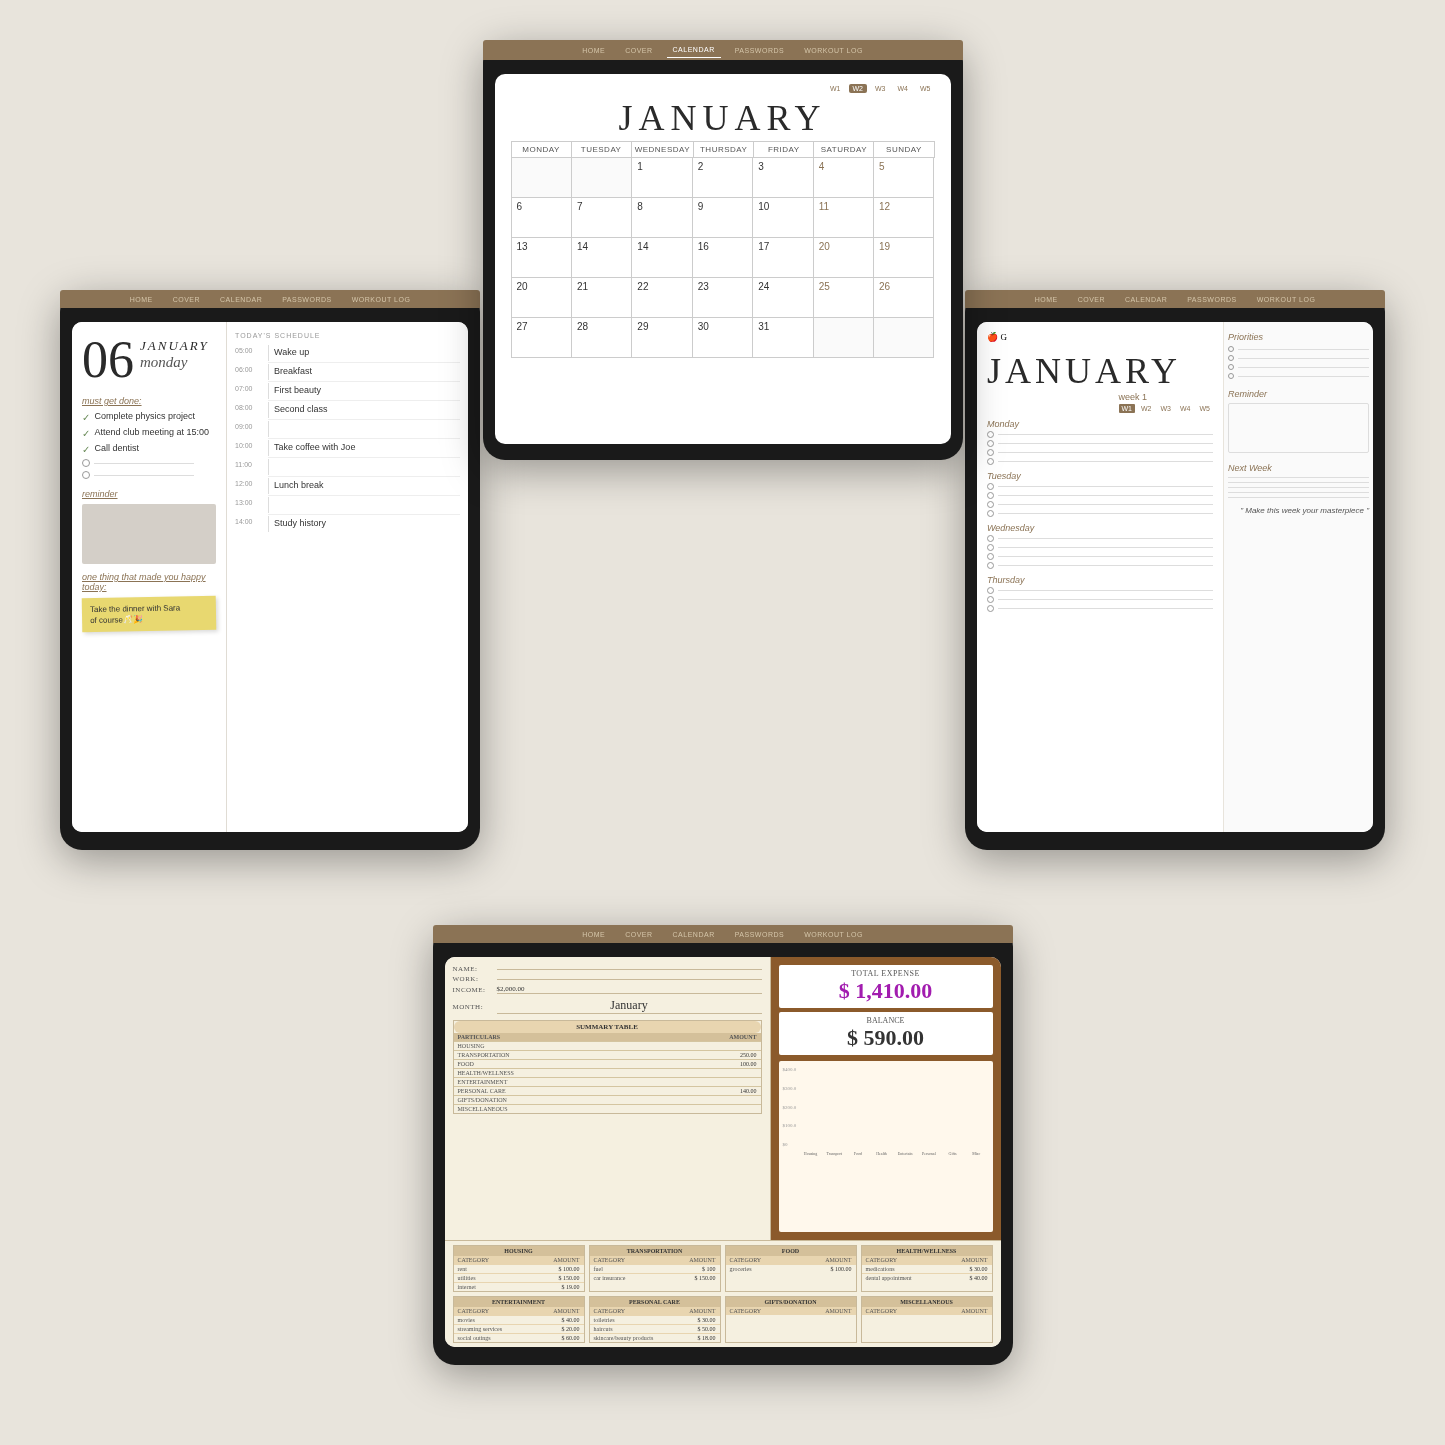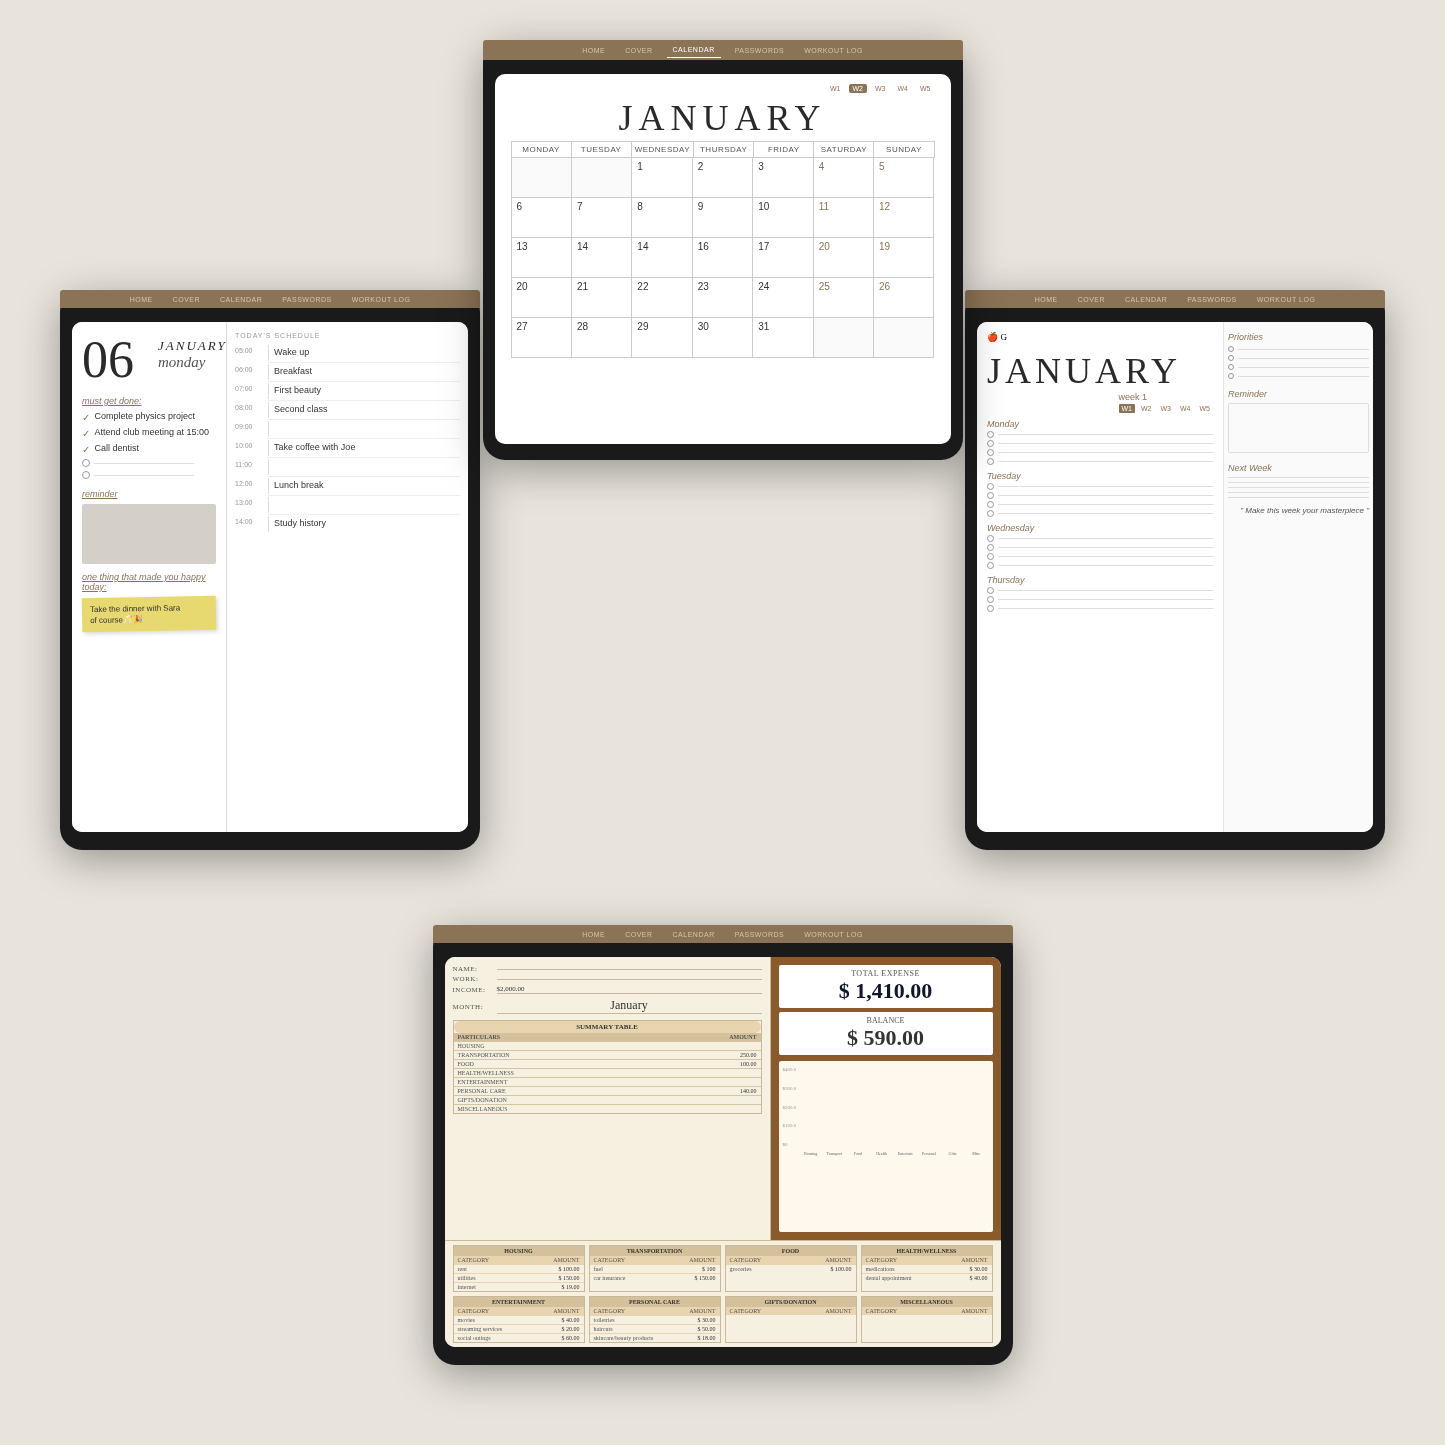--- a/index.html
+++ b/index.html
@@ -168,21 +168,21 @@
     .planner-sidebar {
       width: 155px;
       background: #fff;
       padding: 12px 10px;
       border-right: 1px solid #e0dcd4;
       flex-shrink: 0;
     }
     .planner-date {
       display: flex;
       align-items: flex-start;
-      gap: 24px;
+      gap: 6px;
       margin-bottom: 8px;
     }
     .planner-day-num {
       font-size: 52px;
       line-height: 1;
       color: #2a2a2a;
       font-weight: 300;
     }
     .planner-day-info {
       display: flex;
@@ -563,21 +563,21 @@
     }
     .total-label {
       font-size: 8px;
       color: #555;
       text-transform: uppercase;
       letter-spacing: 0.5px;
       text-align: center;
     }
     .total-amount {
       font-size: 22px;
-      color: #0f172a;
+      color: #a21caf;
       text-align: center;
       font-weight: bold;
     }
     .balance-box {
       background: #fff;
       padding: 4px 8px;
       border-radius: 2px;
       margin-bottom: 6px;
     }
     .balance-label {

